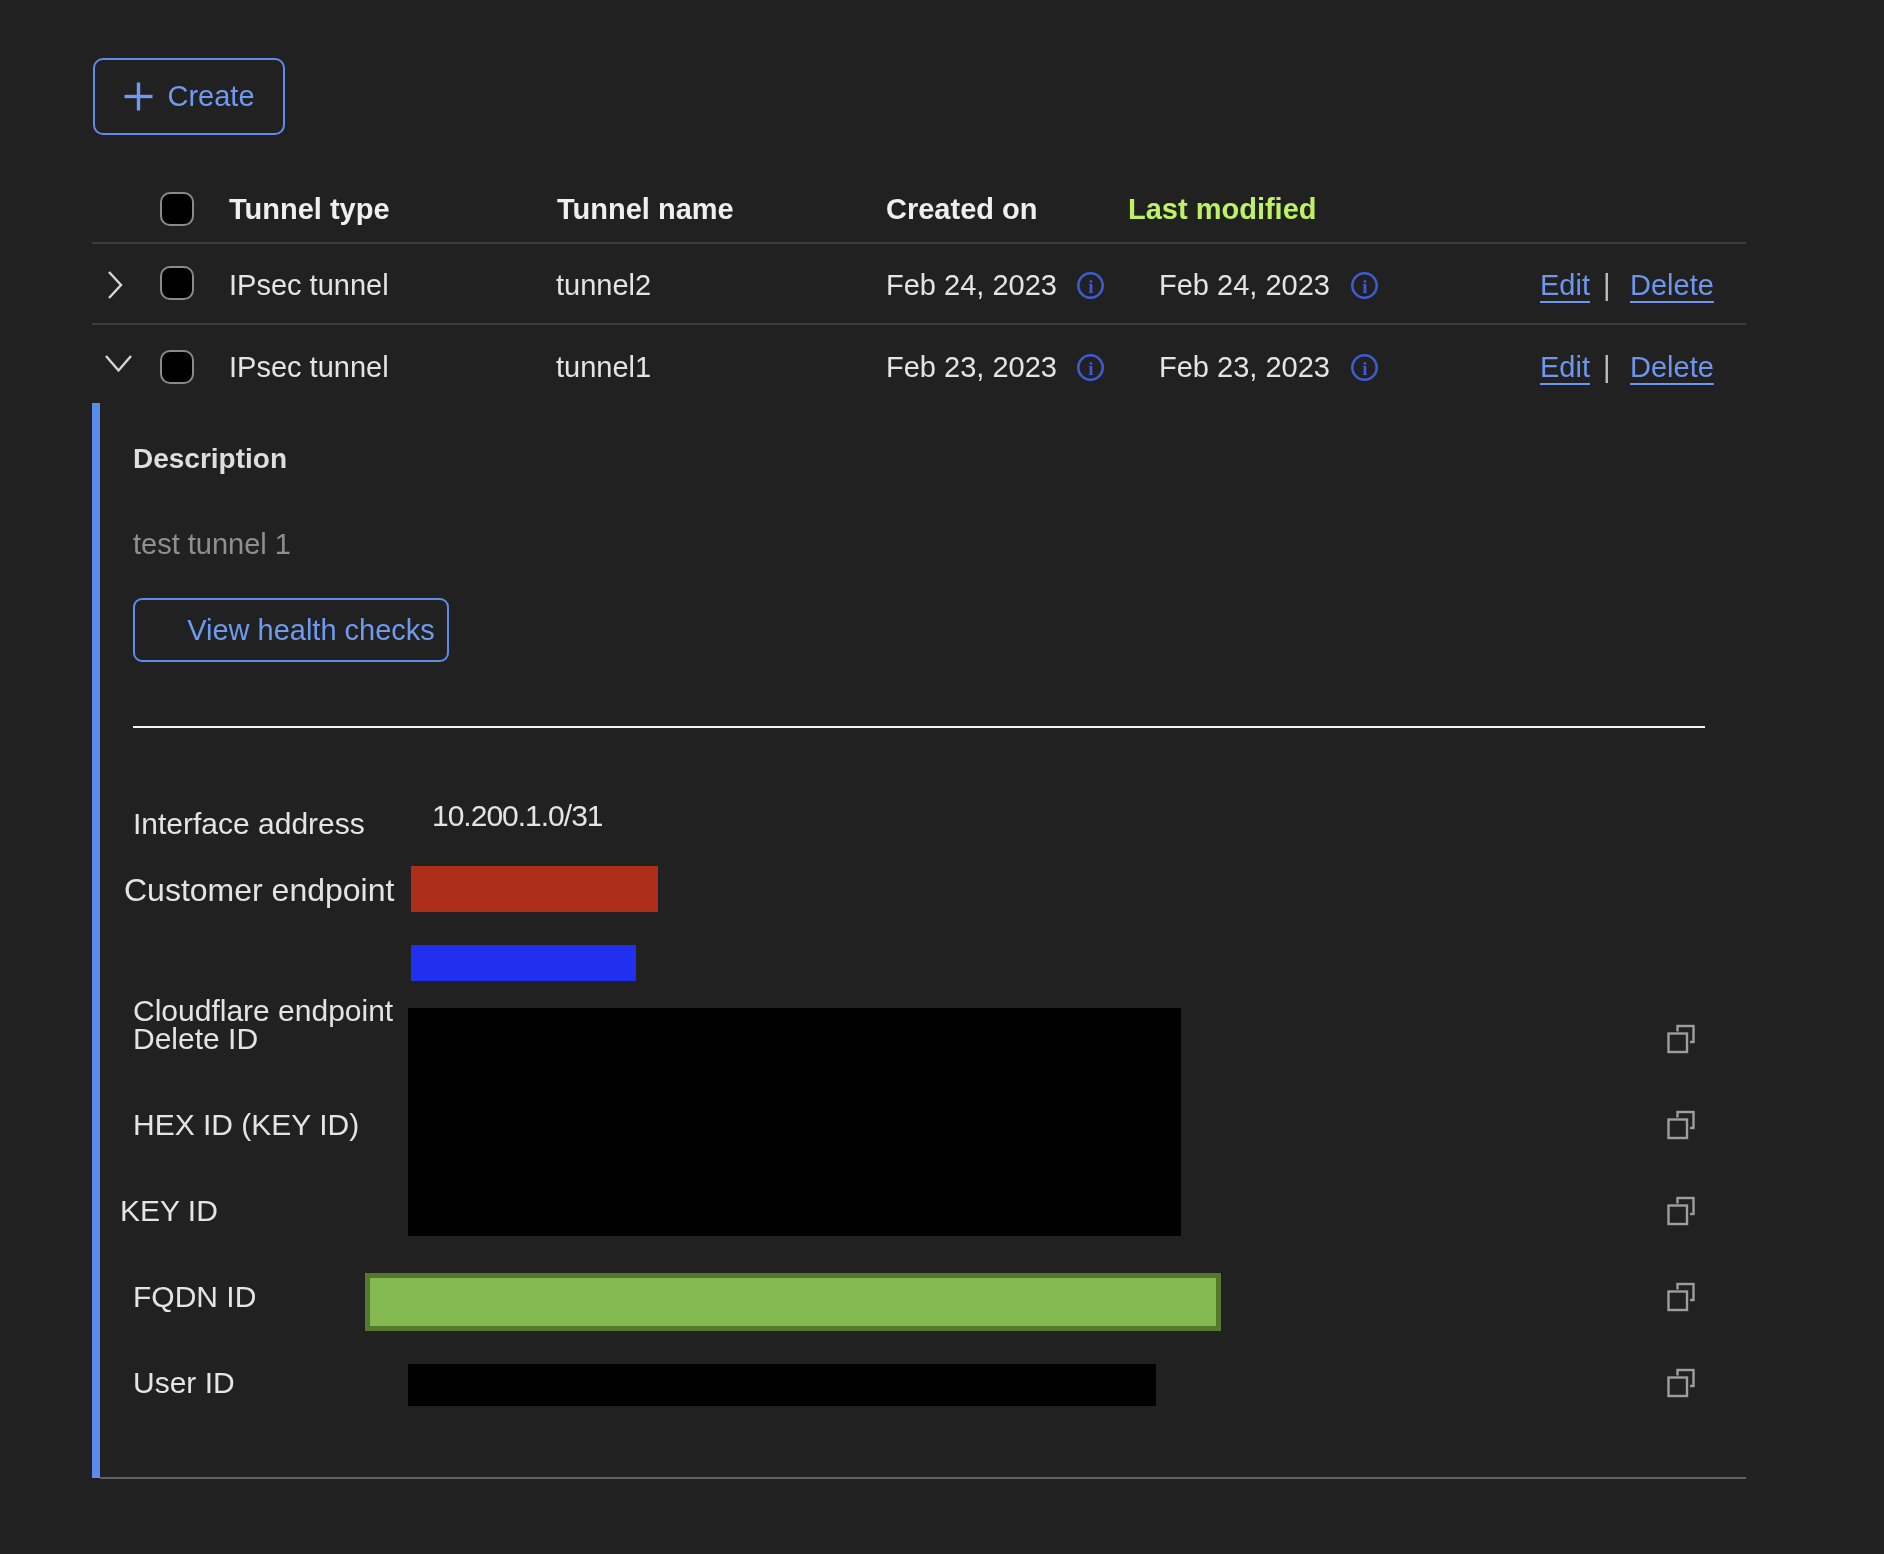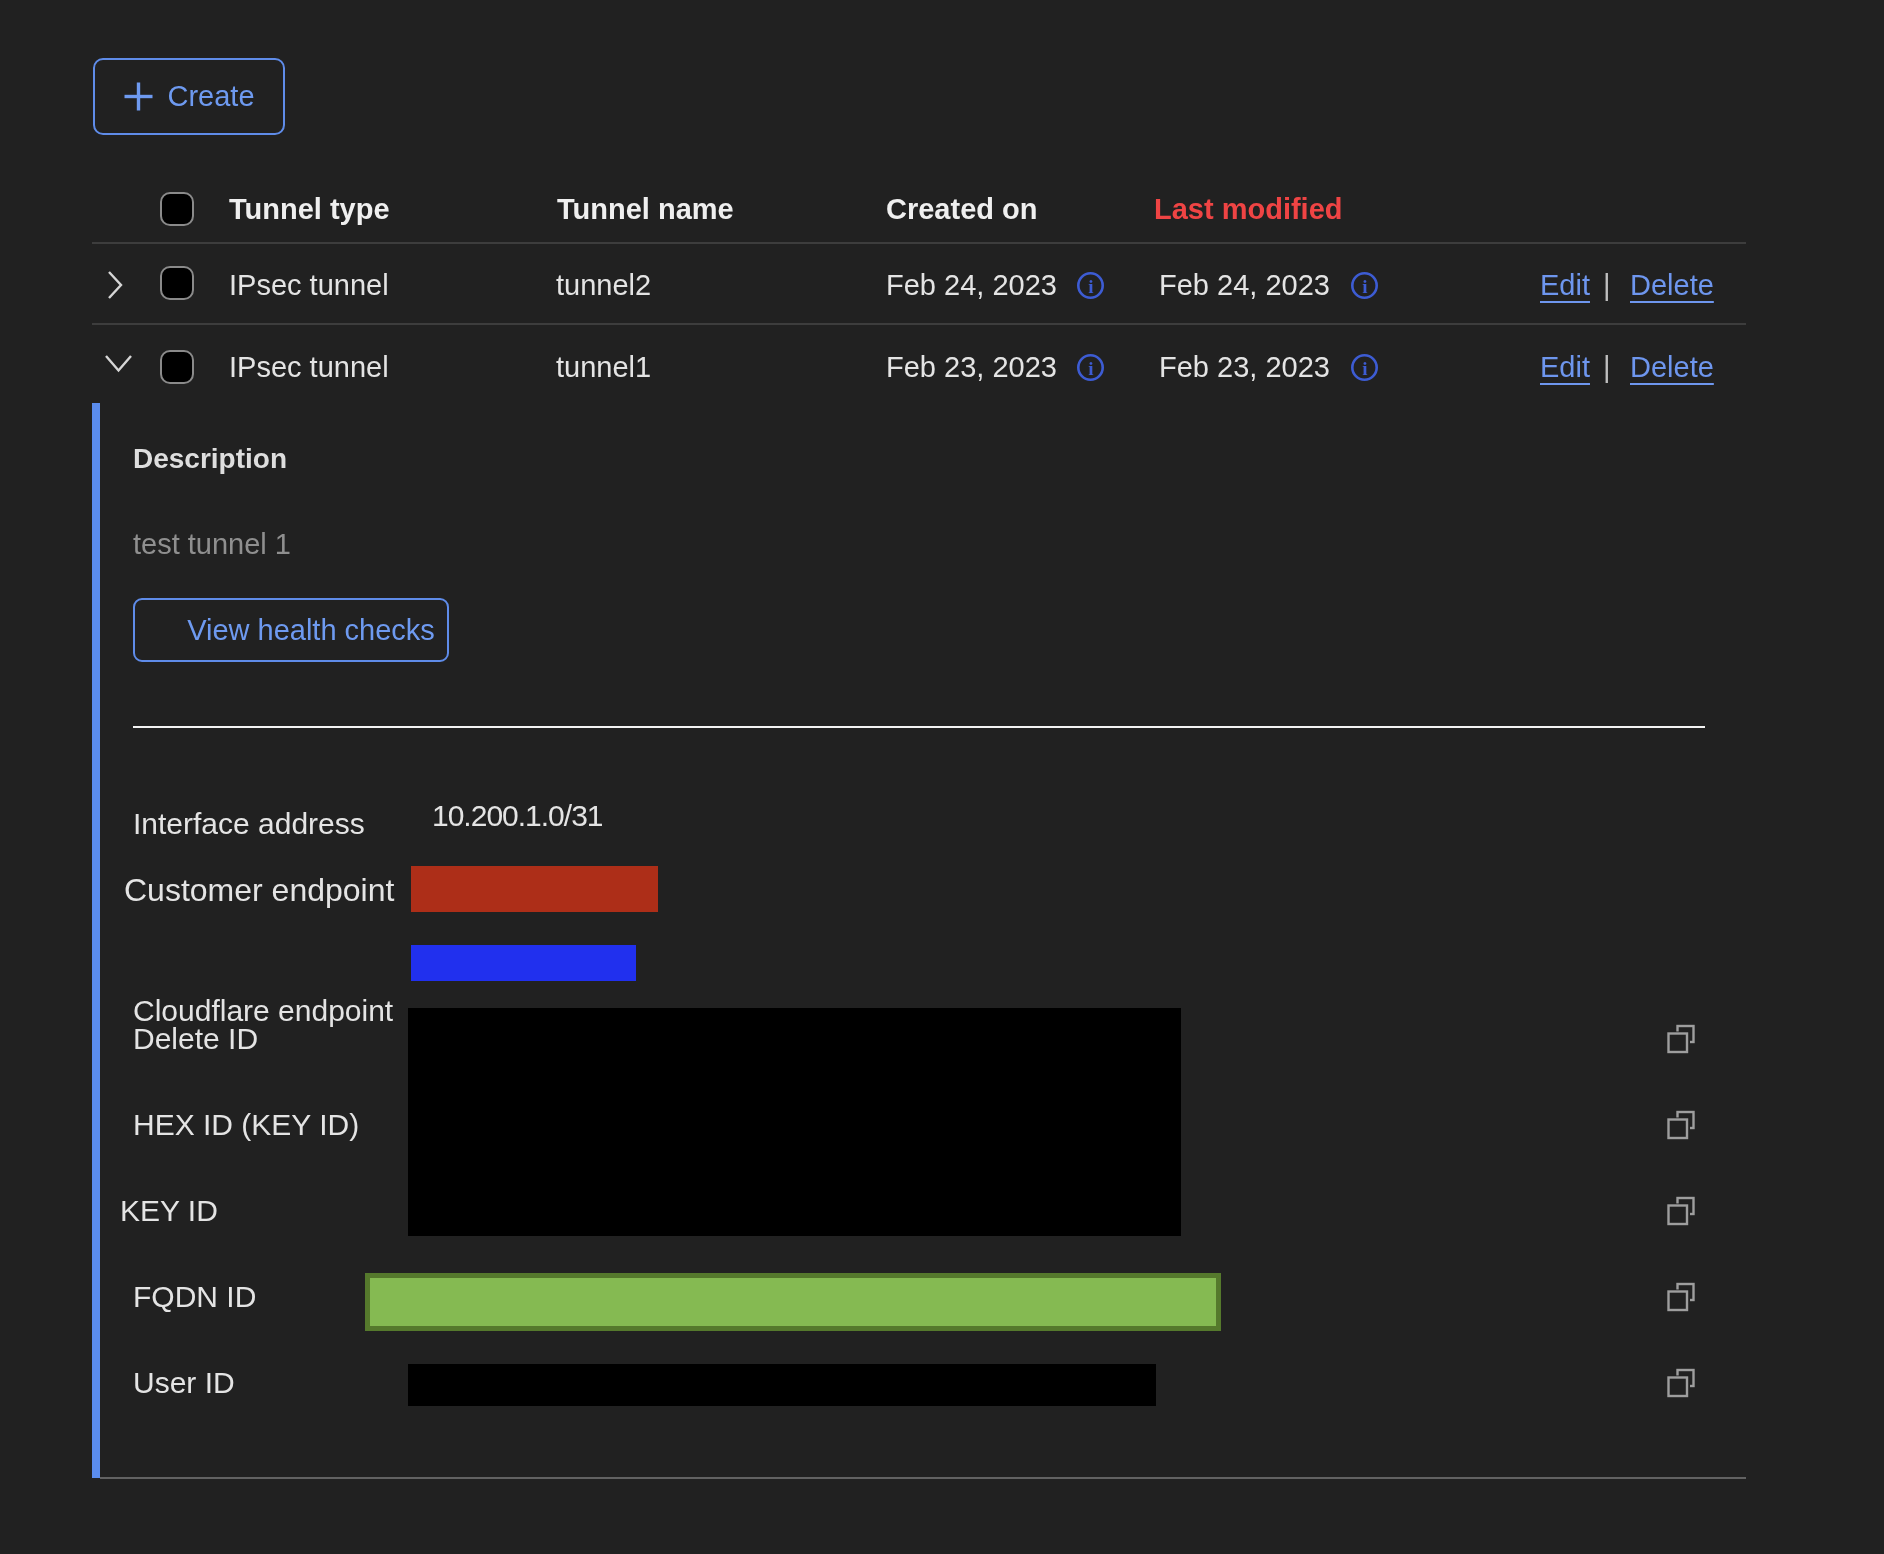--- a/index.html
+++ b/index.html
@@ -23,21 +23,21 @@
      <svg width="31" height="31" viewBox="0 0 31 31" style="margin-right:13px;">
        <line x1="15.5" y1="1.5" x2="15.5" y2="29.5" stroke="#6e9af0" stroke-width="3.4"></line>
        <line x1="1.5" y1="15.5" x2="29.5" y2="15.5" stroke="#6e9af0" stroke-width="3.4"></line>
      </svg>Create
   </div>
 
   <div class="checkbox" style="left:160px;top:192px;"></div>
   <div class="txt bold" style="left:229px;top:194px;color:#efefef;">Tunnel type</div>
   <div class="txt bold" style="left:557px;top:194px;color:#efefef;">Tunnel name</div>
   <div class="txt bold" style="left:886px;top:194px;color:#efefef;">Created on</div>
-  <div class="txt bold" style="left:1154px;top:194px;color:#ef4444;">Last modified</div>
+  <div class="txt bold" style="left:1128px;top:194px;color:#bef264;">Last modified</div>
   <div class="hline" style="left:92px;top:242px;width:1654px;"></div>
 
   <svg class="abs" style="left:107px;top:270px;" width="17" height="30" viewBox="0 0 17 30">
     <polyline points="2,2 14,15 2,28" fill="none" stroke="#d6d6d6" stroke-width="2.4"></polyline>
   </svg>
   <div class="checkbox" style="left:160px;top:266px;"></div>
   <div class="txt" style="left:229px;top:270px;">IPsec tunnel</div>
   <div class="txt" style="left:556px;top:270px;">tunnel2</div>
   <div class="txt" style="left:886px;top:270px;">Feb 24, 2023</div>
   <svg class="abs" style="left:1076px;top:271px;" width="29" height="29" viewBox="0 0 29 29">

